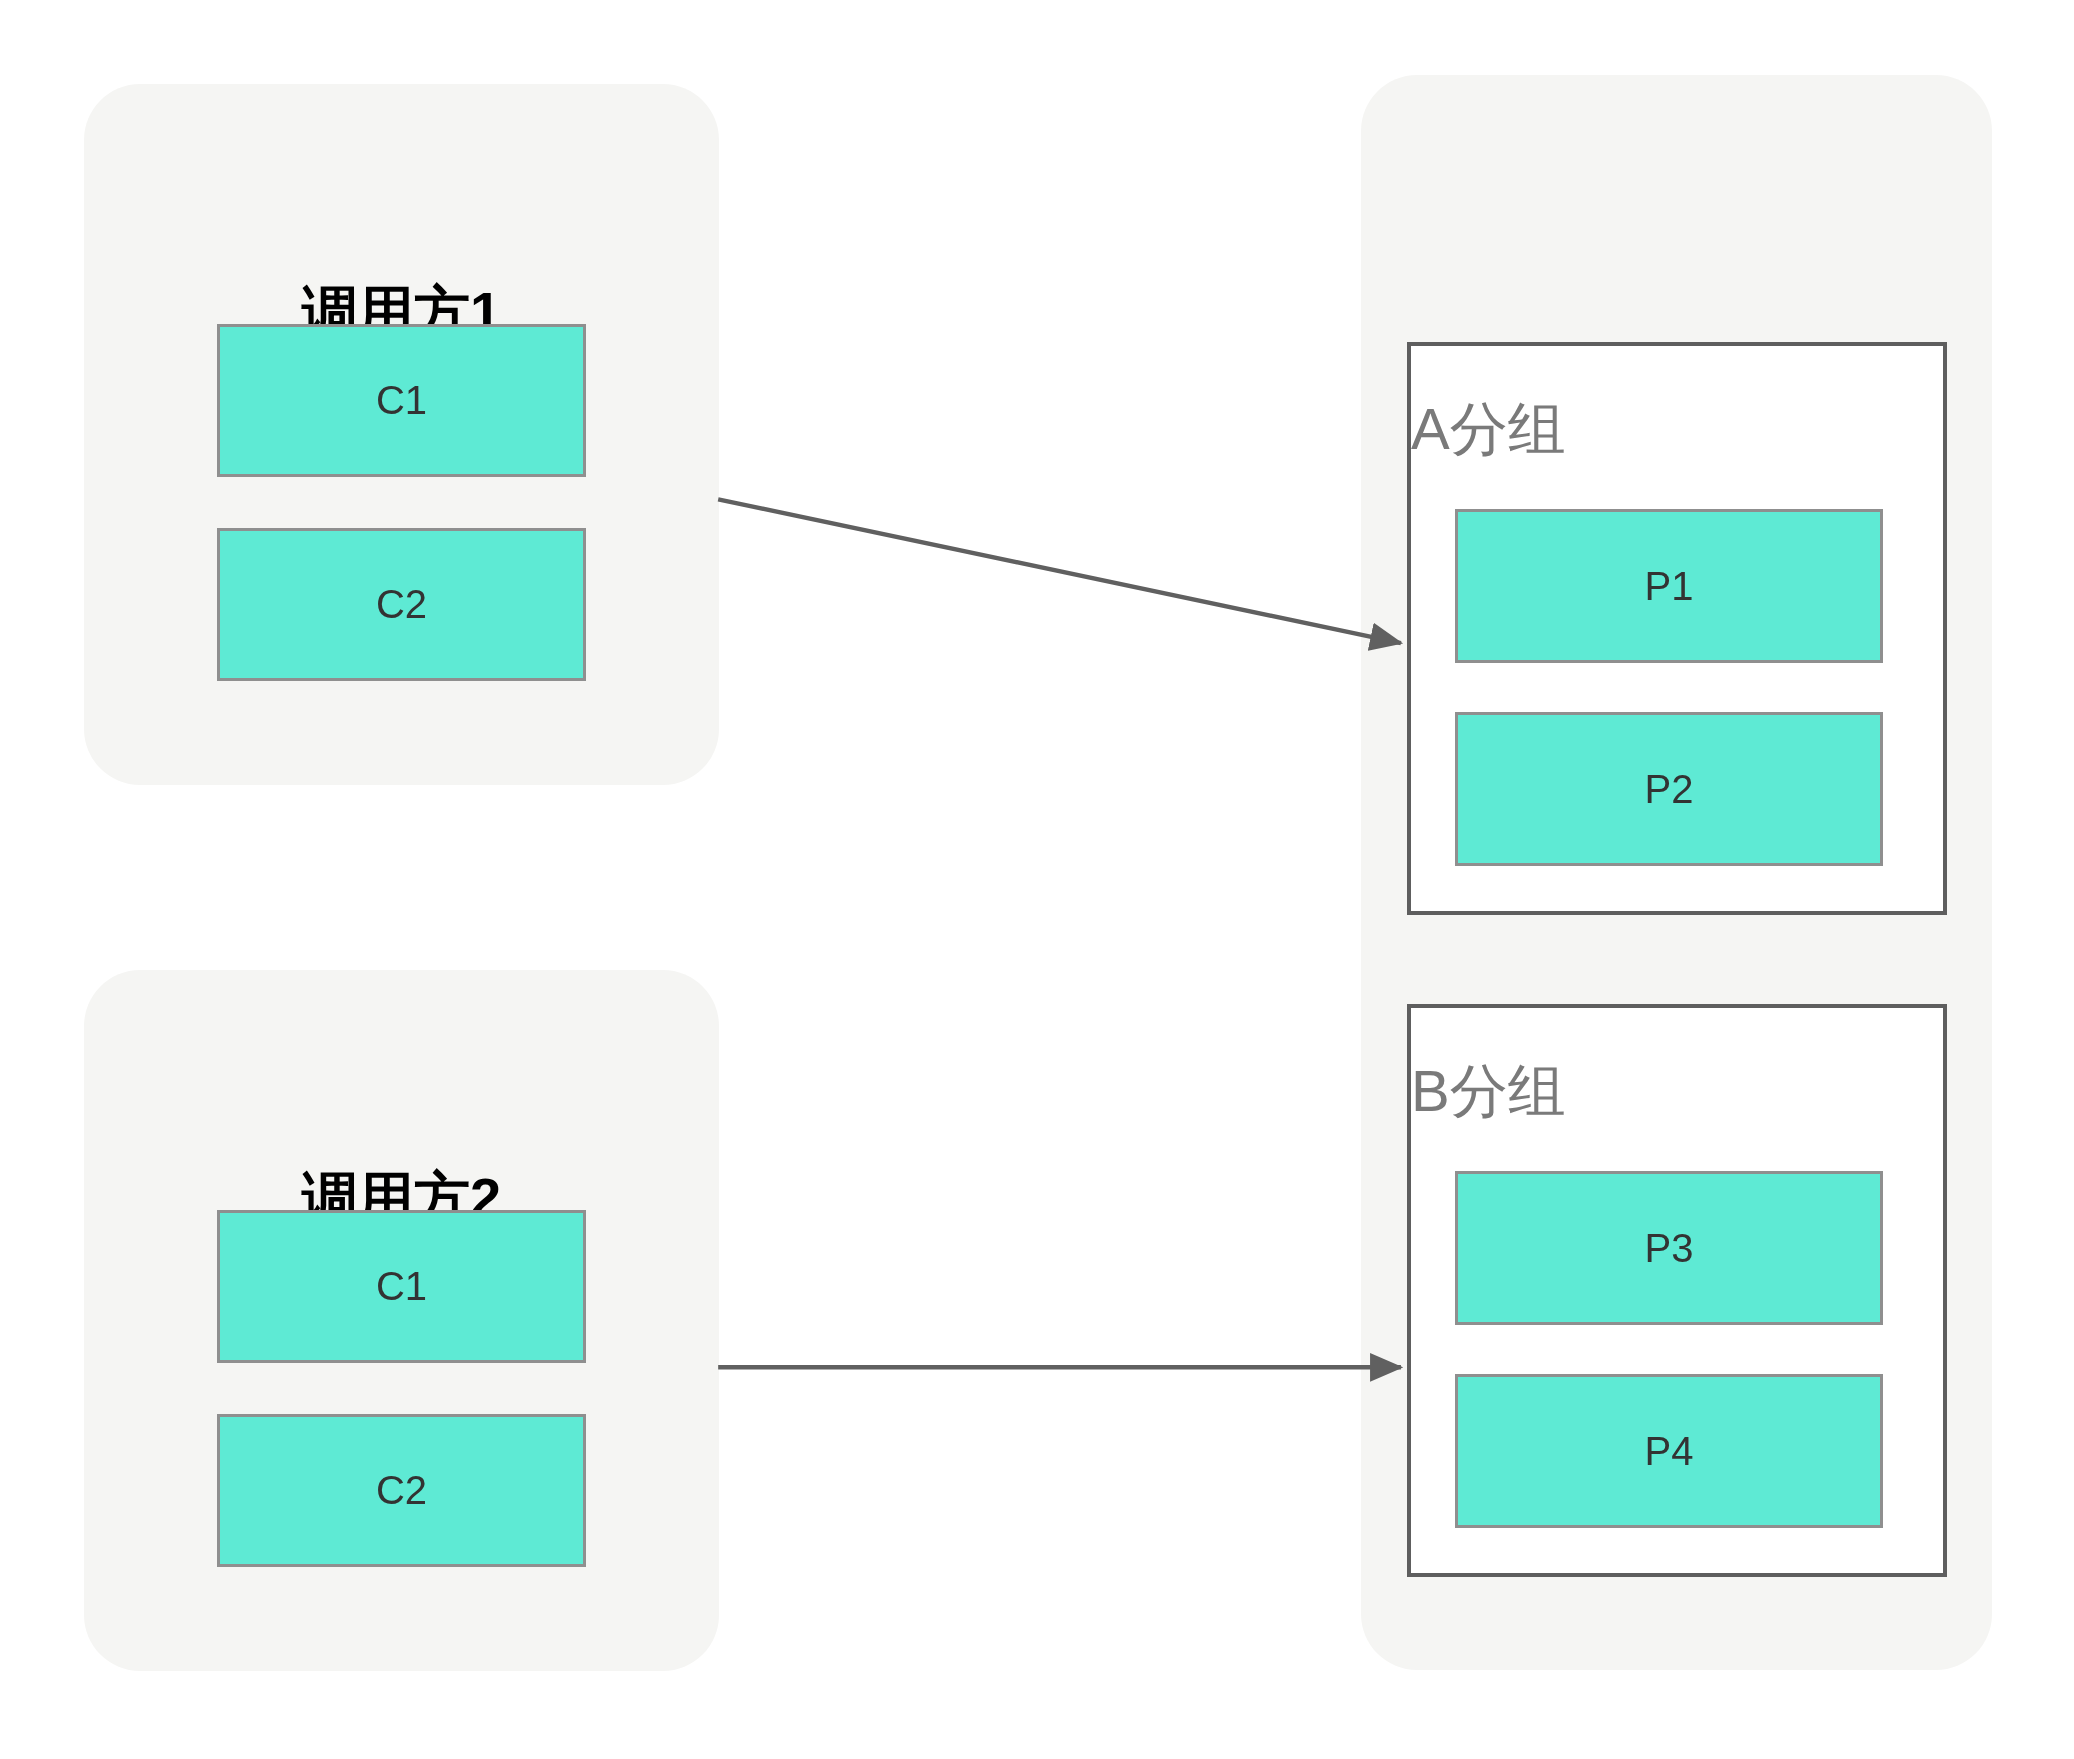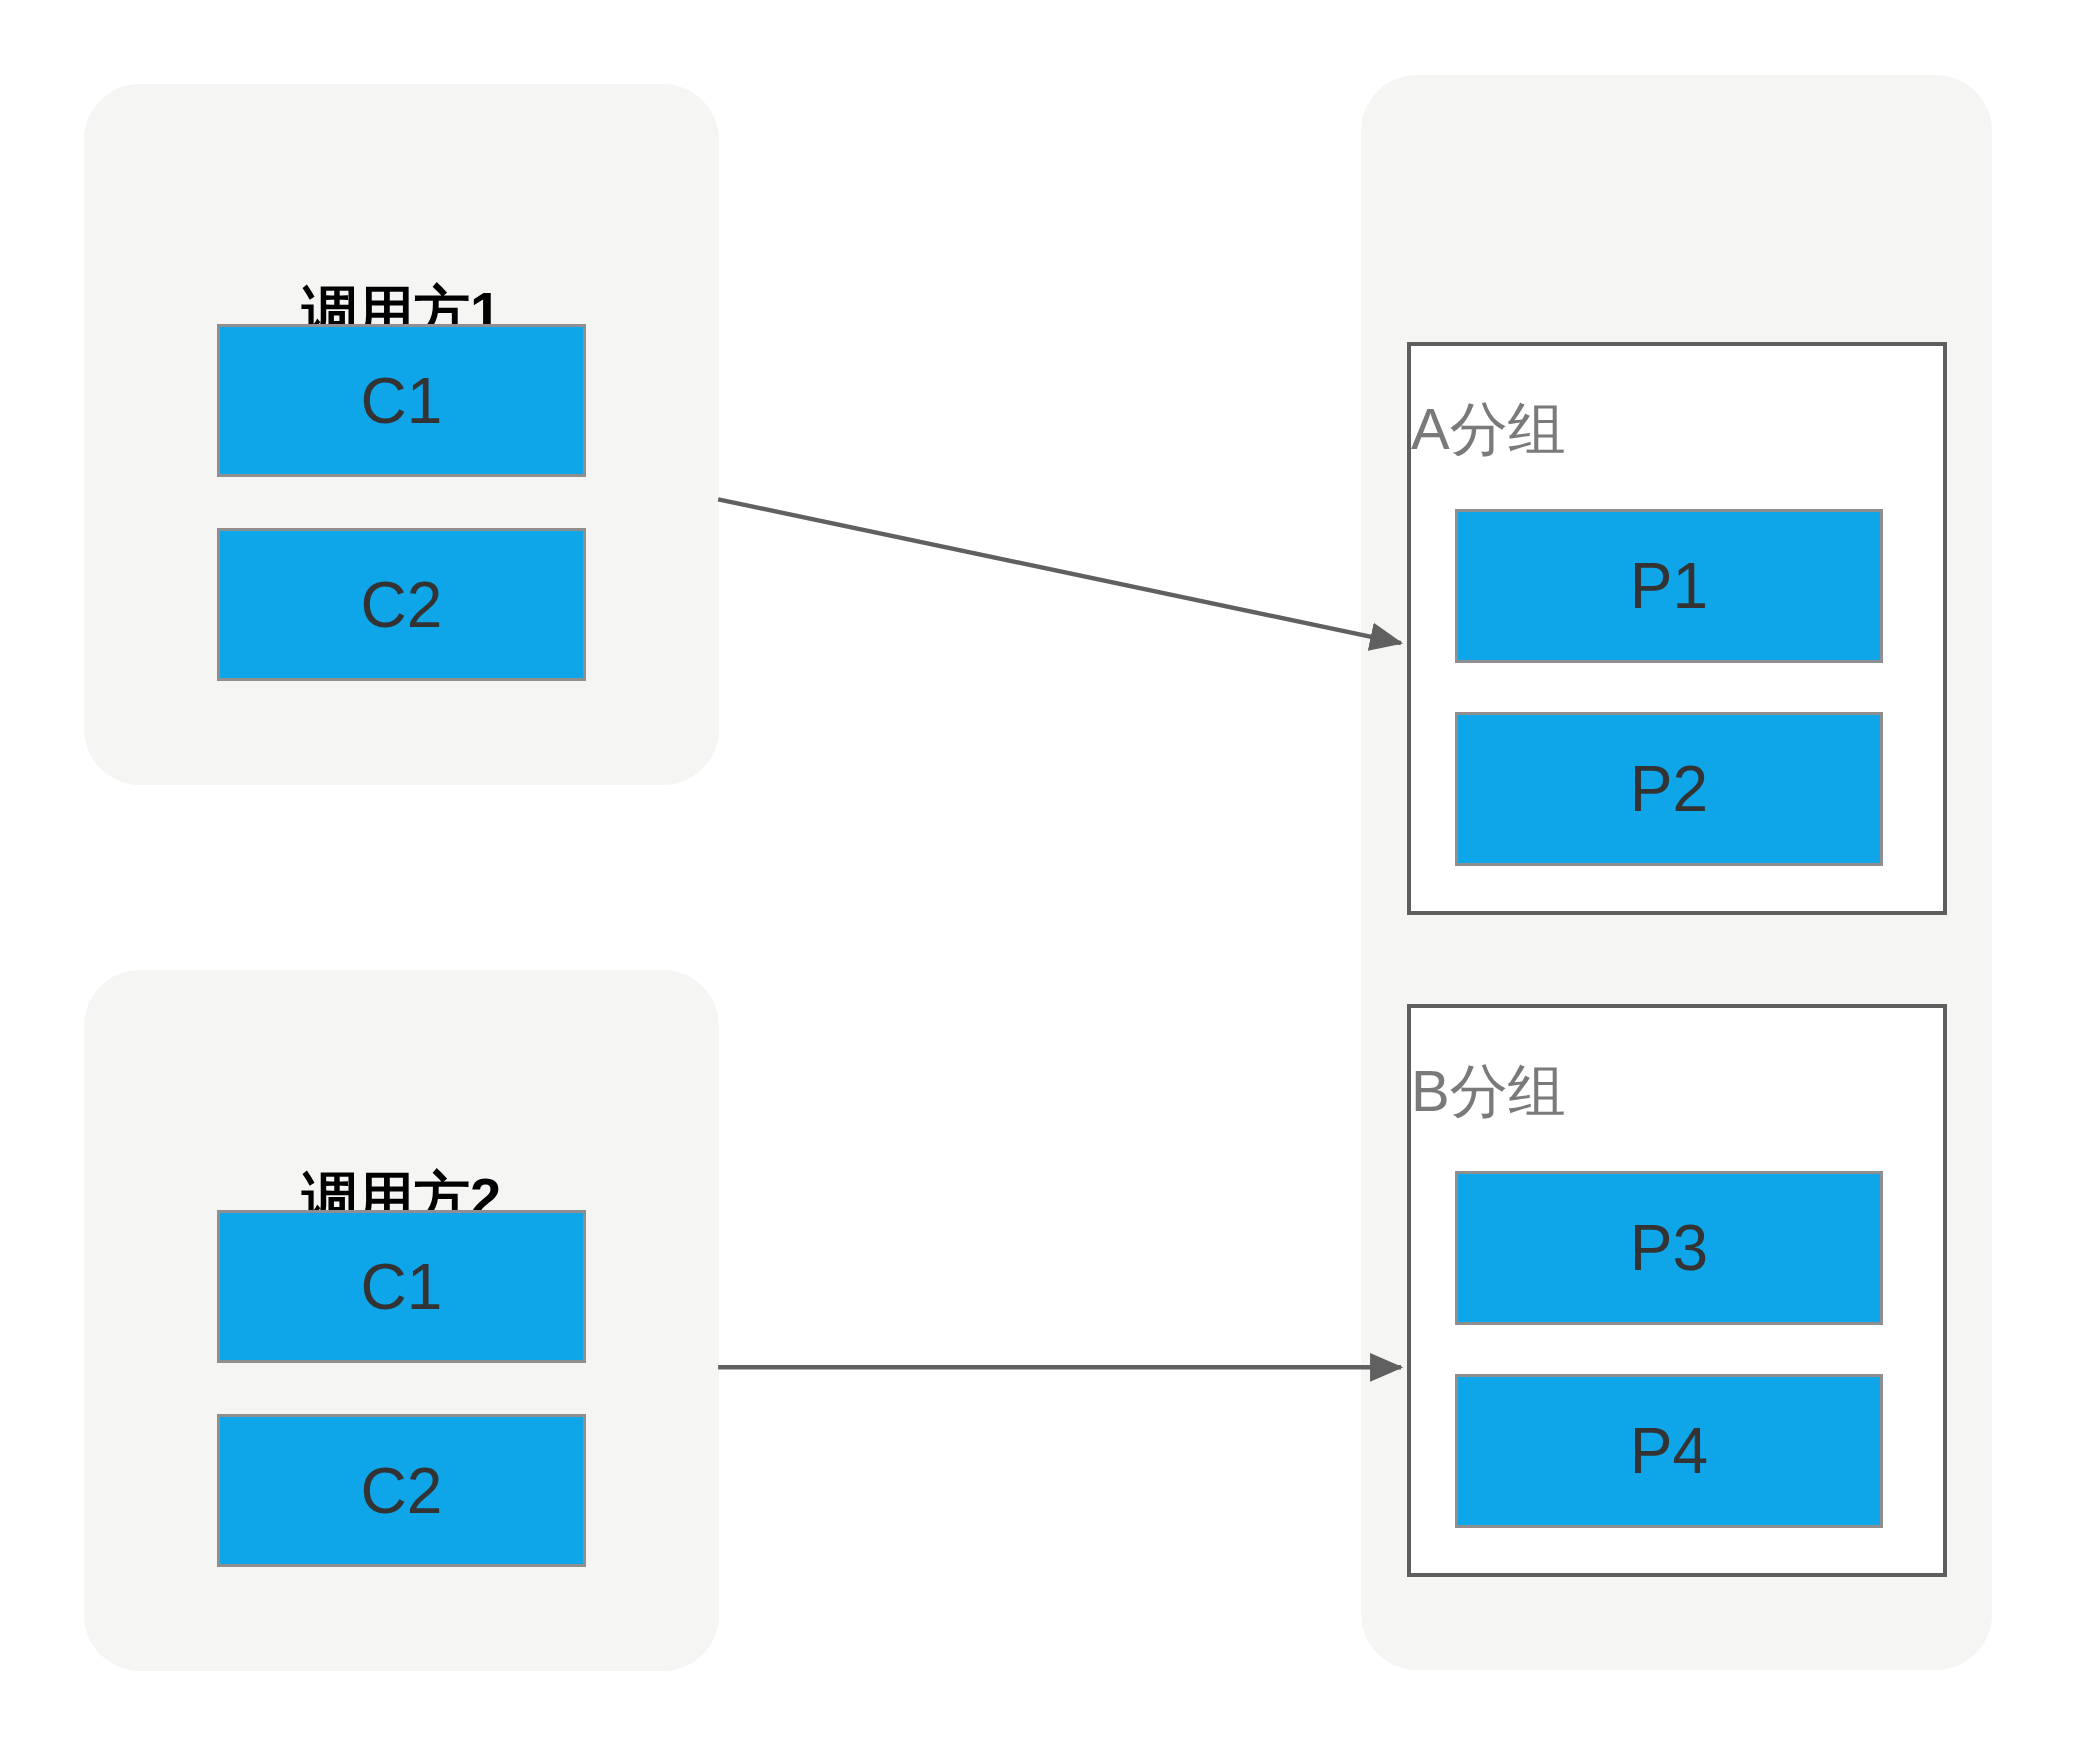--- a/index.html
+++ b/index.html
@@ -25,25 +25,25 @@
     position:absolute; left:0; width:100%;
     text-align:center;
     font-size:56px; font-weight:bold; color:#000000;
     line-height:1.1;
   }
   .caller-title   { top:169px;margin-top:28px; }
   .provider-title { top:155px; }
 
   .node {
     position:absolute;
-    background:#0ea5e9;
+    background:#5eead4;
     border:3.5px solid #8f8f8f;
     box-sizing:border-box;
     display:flex; align-items:center; justify-content:center;
-    font-size:64px; color:#333333;
+    font-size:40px; color:#333333;
   }
   .c-node { left:133px; width:369px; height:153px; }
   .c1 { top:240px; }
   .c2 { top:444px;align-items:center; }
 
   .group-box {
     position:absolute;
     left:46px; width:540px; height:573px;
     background:#ffffff;
     border:4.4px solid #5e5e5e;

